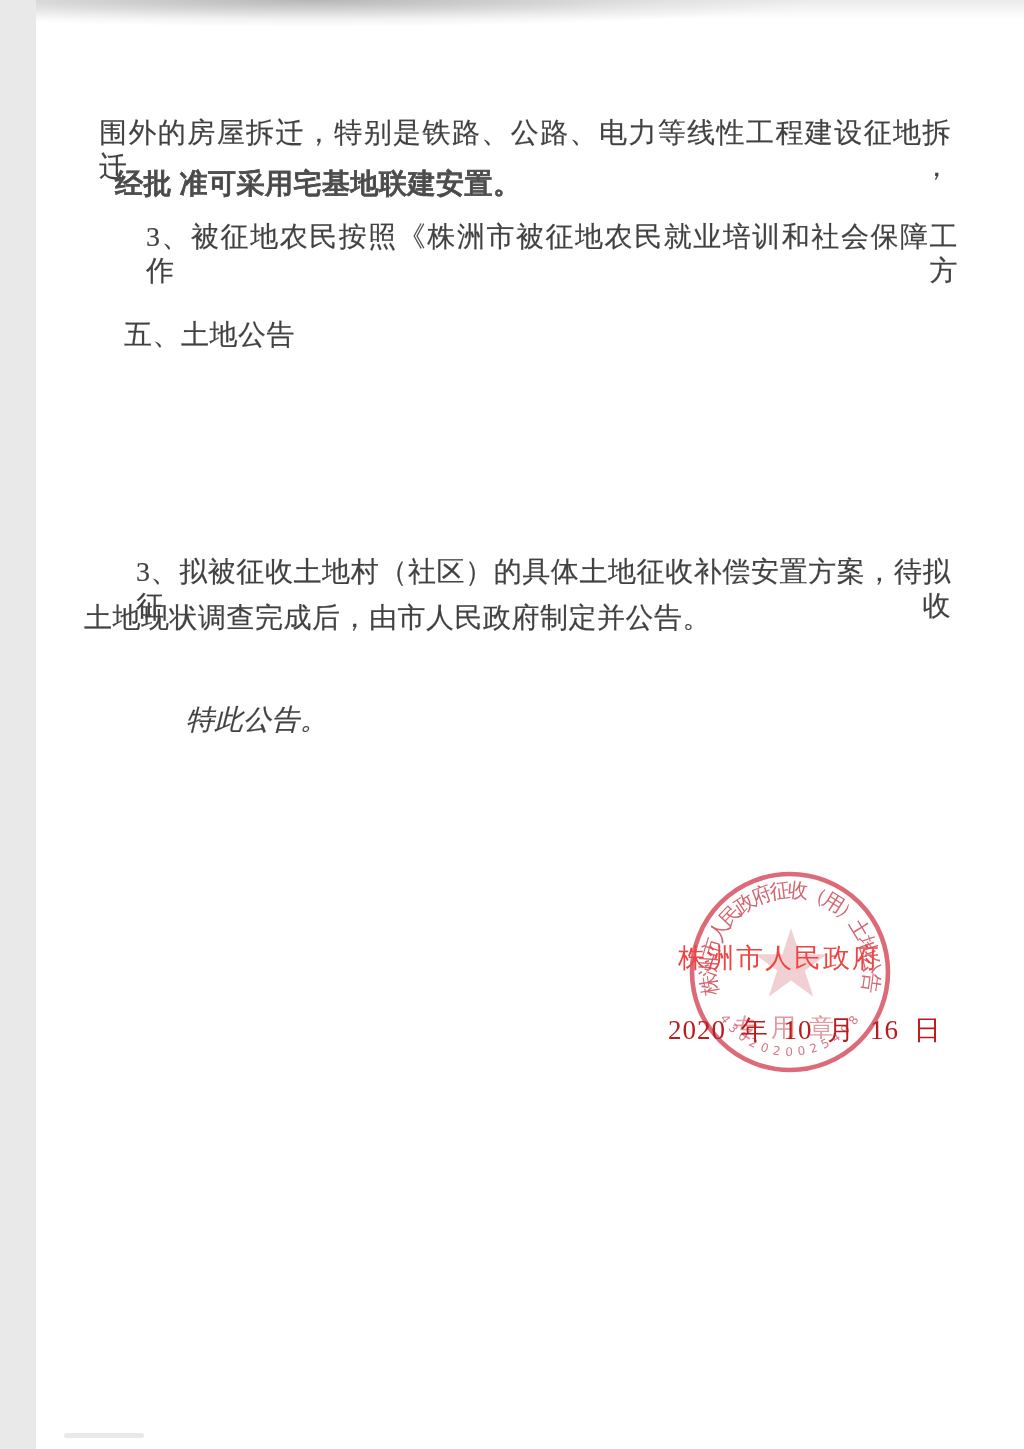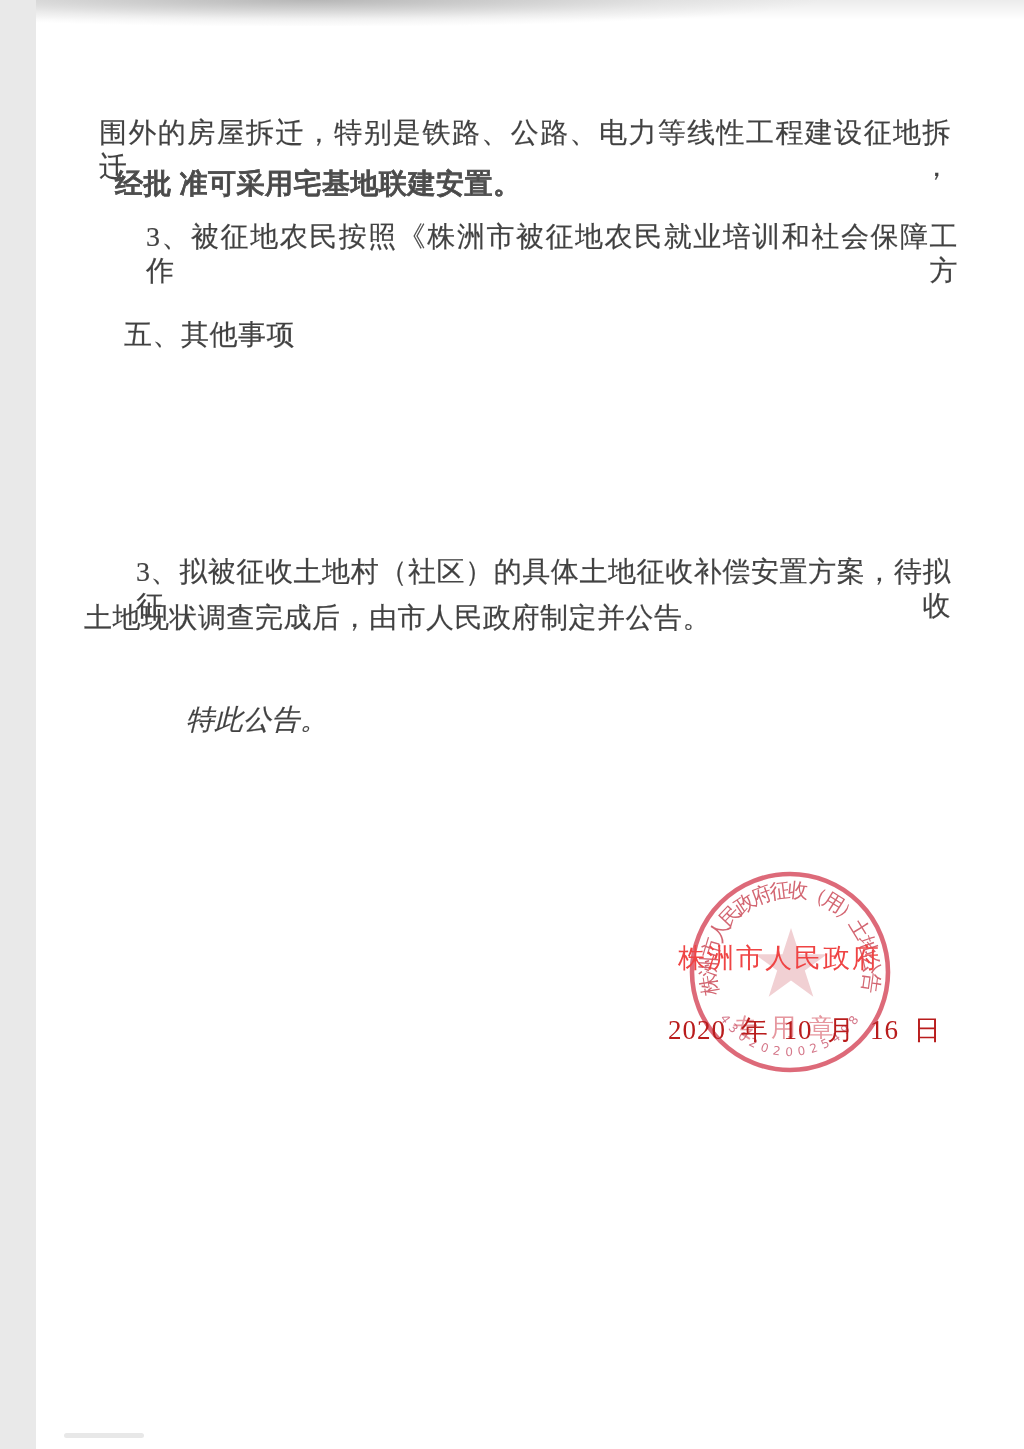--- a/index.html
+++ b/index.html
@@ -74,21 +74,21 @@
 
 <div class="page">
 
   <div class="scan-shadow-top"></div>
   <div class="scan-edge-right"></div>
   <div class="scan-smudge-bottom"></div>
 
   <div class="line l1 fill">围外的房屋拆迁，特别是铁路、公路、电力等线性工程建设征地拆迁，</div>
   <div class="line l2">经批 准可采用宅基地联建安置。</div>
   <div class="line l3 fill">3、被征地农民按照《株洲市被征地农民就业培训和社会保障工作方</div>
-  <div class="line l5">五、其他事项</div>
+  <div class="line l5">五、土地公告</div>
   <div class="line l10 fill">3、拟被征收土地村（社区）的具体土地征收补偿安置方案，待拟征收</div>
   <div class="line l11">土地现状调查完成后，由市人民政府制定并公告。</div>
   <div class="line closing">特此公告。</div>
 
   <svg class="seal-svg" width="222" height="228" viewBox="643 860 222 228" xmlns="http://www.w3.org/2000/svg">
     <defs>
       <path id="ringTextPath" d="M 682.3 995.9 A 75 75 0 1 1 825.7 995.9" fill="none"></path>
       <path id="serialPath" d="M 682.8 1018.5 A 84 84 0 0 0 825.2 1018.5" fill="none"></path>
     </defs>
 

